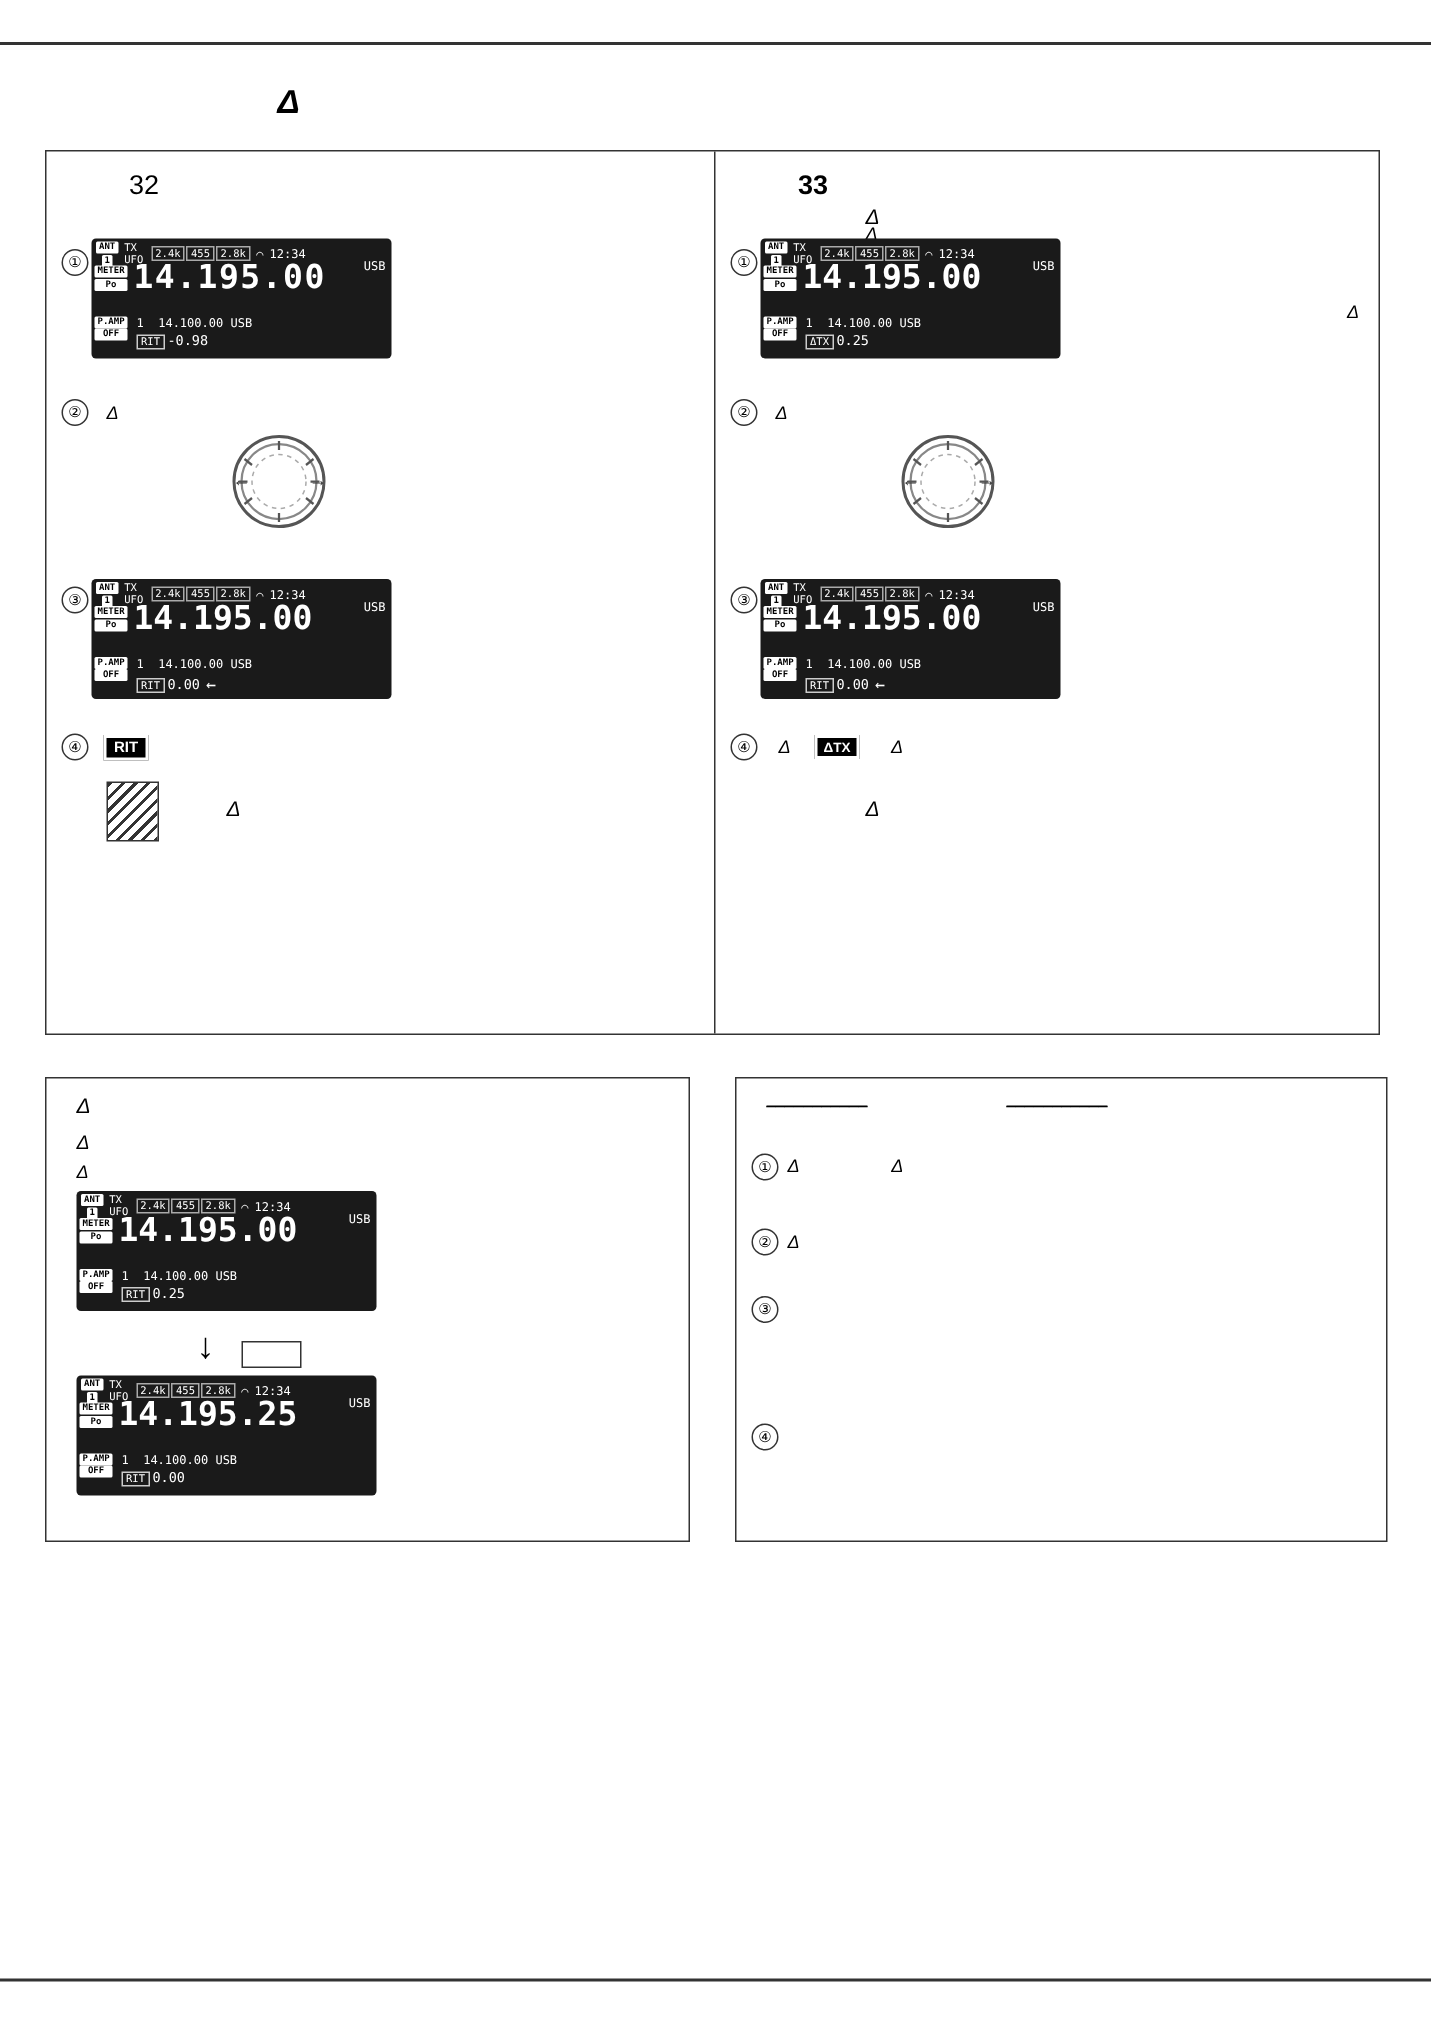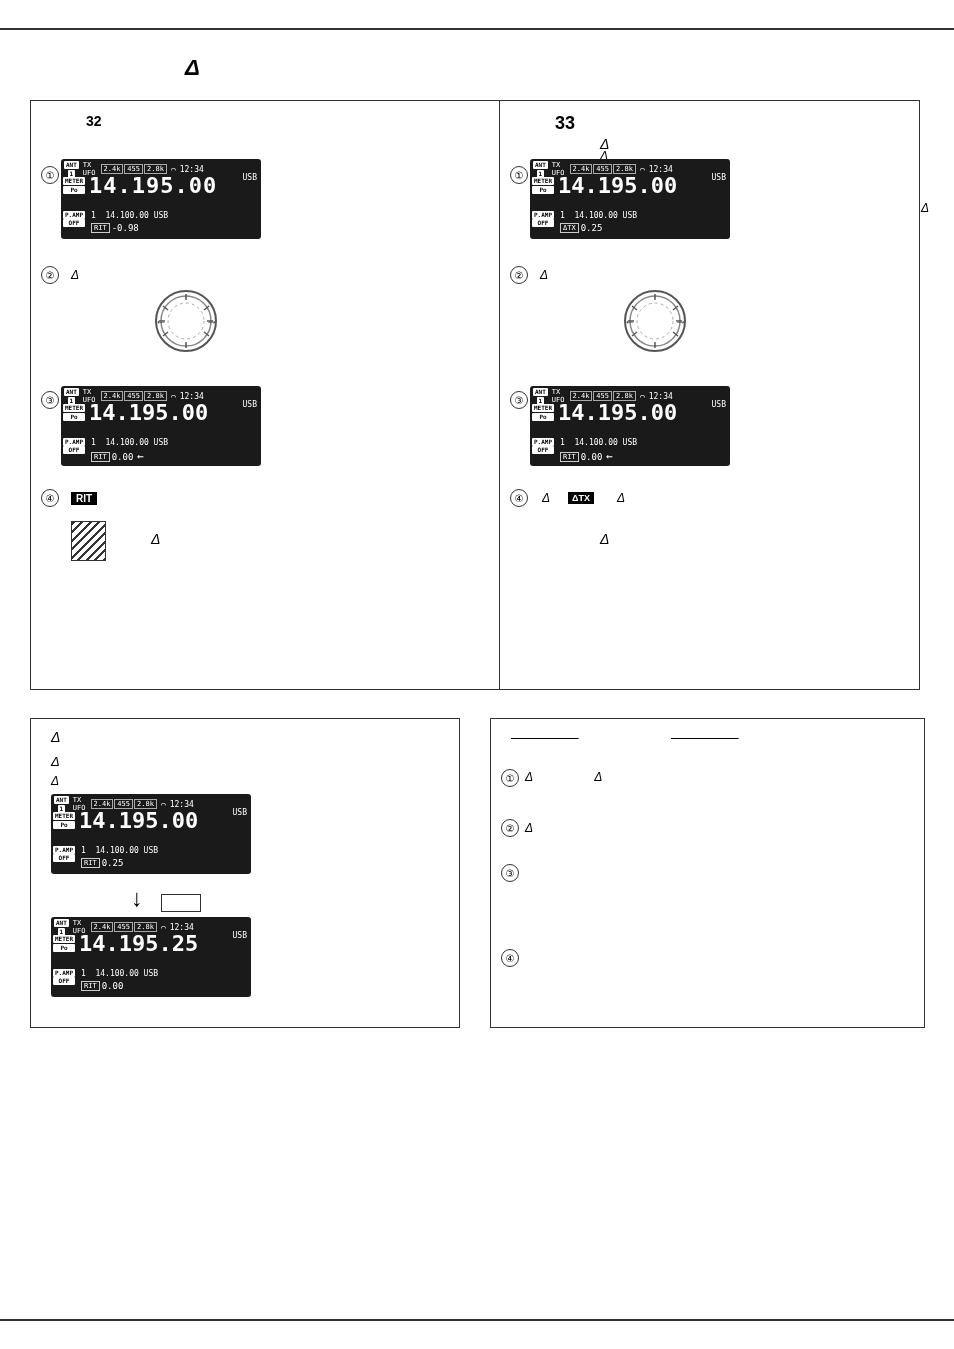--- a/index.html
+++ b/index.html
@@ -56,21 +56,21 @@
       top: 0;
       left: 0;
       width: 445px;
       height: 100%;
     }
 
     
     .right-half {
       position: absolute;
       top: 0;
-      left: 468px;
+      left: 445px;
       width: 445px;
       height: 100%;
       border-left: 1.5px solid #333;
     }
 
     
     .radio-panel {
       background: #1a1a1a;
       color: #fff;
       width: 200px;
@@ -141,21 +141,21 @@
   <div class="top-line"></div>
 
   <div class="bottom-line"></div>
 
   <div style="position:absolute; top:55px; left:185px; font-size:22px; font-style:italic; font-weight:bold;">Δ</div>
 
   <div class="outer-box">
 
     <div class="left-half">
 
-      <div style="position:absolute; top:12px; left:55px; font-size:14px; font-weight:bold;">32</div>
+      <div style="position:absolute; top:12px; left:55px; font-size:18px; font-weight:normal;">32</div>
 
       <div style="position:absolute; top:65px; left:10px; display:flex; align-items:center; gap:4px;">
         <span style="border:1.5px solid #333; border-radius:50%; width:18px; height:18px; display:inline-flex; align-items:center; justify-content:center; font-size:10px;">①</span>
       </div>
 
       <div style="position:absolute; top:58px; left:30px;">
         <div class="radio-panel">
 
           <div style="display:flex; align-items:center; padding:2px 3px; font-size:7px; gap:2px;">
             <div style="display:flex; flex-direction:column; align-items:center;">

